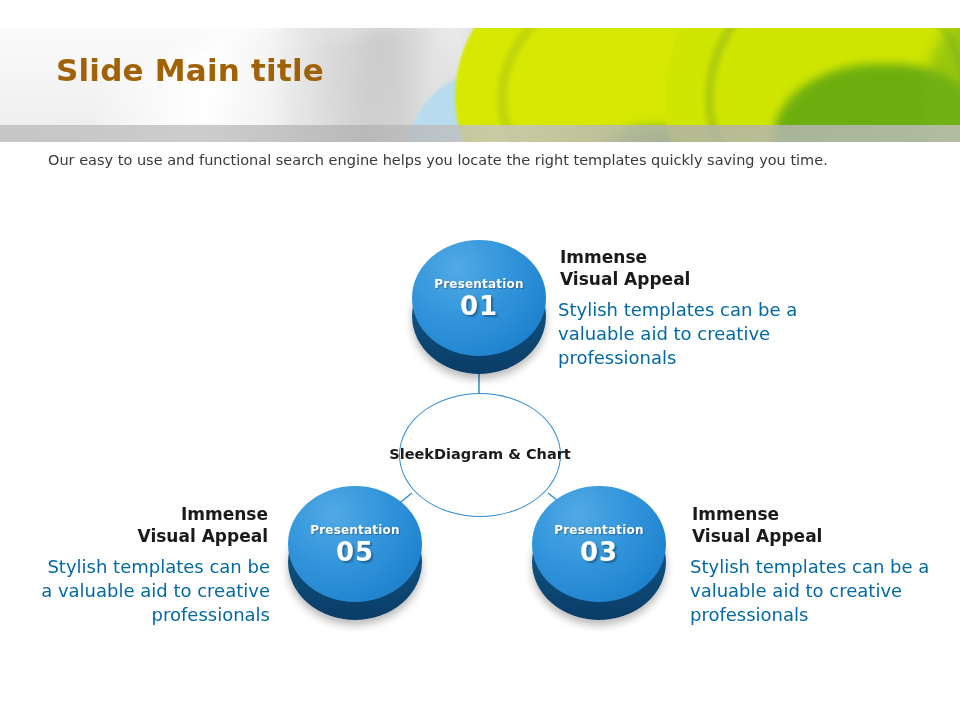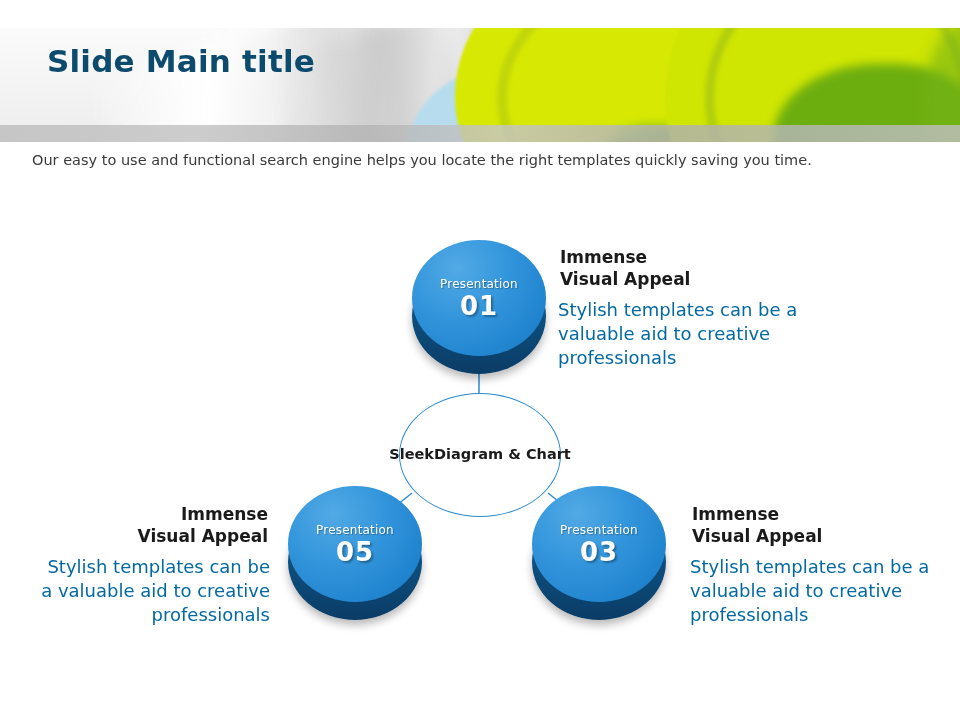--- a/index.html
+++ b/index.html
@@ -154,38 +154,38 @@
   }
 
   
   .title-block {
     position: absolute;
     left: 47px;
     top: 44px;
     z-index: 5;
   }
   .slide-title {
-    margin: 0;
+    margin: 9px;
     font-size: 31px;
     font-weight: bold;
-    color: #0c4a6e;
+    color: #a16207;
     letter-spacing: 0.2px;
     line-height: 1.12;
   }
   .slide-subtitle {
     margin: 4px 0 0 0;
     font-size: 20px;
     font-weight: normal;
     color: #4d4d4d;
     line-height: 1.15;
   }
 
   .lead-text {
     position: absolute;
-    left: 32px;
+    left: 48px;
     top: 150px;
     width: 880px;
     font-size: 14.5px;
     color: #3a3a3a;
     line-height: 1.4;
   }
 
   
   .diagram {
     position: absolute;
@@ -229,21 +229,21 @@
     width: 134px;
     height: 116px;
     display: flex;
     flex-direction: column;
     align-items: center;
     justify-content: center;
     color: #ffffff;
   }
   .disc .cap {
     font-size: 12px;
-    font-weight: normal;
+    font-weight: bold;
     letter-spacing: .2px;
     text-shadow: 1px 1px 1px rgba(0,0,0,.30);
     line-height: 1;
   }
   .disc .num {
     margin-top: 3px;
     font-size: 26px;
     font-weight: bold;
     letter-spacing: 1px;
     text-shadow: 2px 2px 2px rgba(0,0,0,.30);

